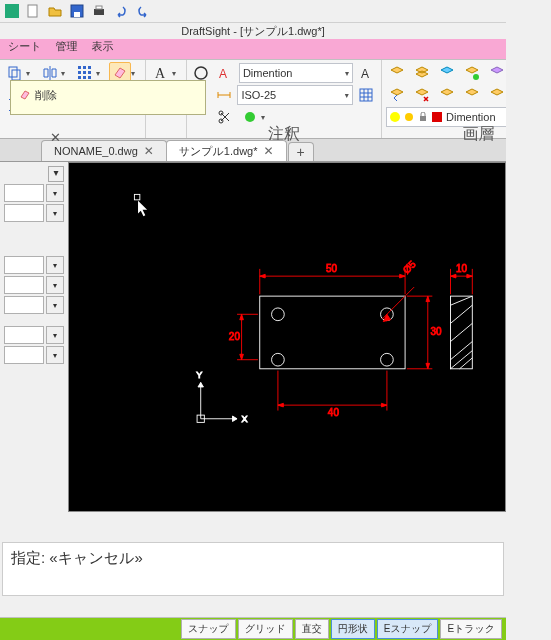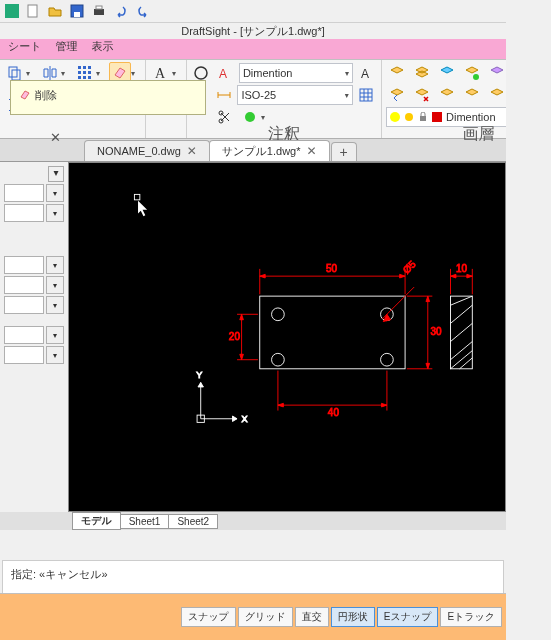--- a/index.html
+++ b/index.html
@@ -13,37 +13,37 @@
 .ribbon .panel{border-right:1px solid #d0d0d0;padding:2px 4px;display:flex;flex-direction:column;justify-content:space-between}
 .ribbon .panel-row{display:flex;align-items:center;gap:3px}
 .ribbon .panel-lbl{text-align:center;font-size:16px;color:#555;line-height:12px}
 .ico-btn{width:20px;height:20px;border:1px solid transparent;display:inline-flex;align-items:center;justify-content:center;border-radius:2px}
 .dd{width:10px;color:#555;font-size:8px;margin-left:-3px}
 .combo{height:18px;border:1px solid #c0c4cc;background:#fff;display:inline-flex;align-items:center;padding:0 3px;font-size:11px;gap:4px}
 .combo .arrow{font-size:8px;color:#555}
 svg{display:block}
 .tooltip{position:absolute;left:10px;top:80px;width:178px;background:#ffffe1;border:1px solid #b0b080;padding:6px 8px;z-index:50;font-size:11px;line-height:1.5}
 .tooltip .t-title{font-weight:normal;margin-bottom:4px;display:flex;align-items:center;gap:4px}
-.doc-tabs{height:22px;display:flex;align-items:flex-end;background:#ddd;border-bottom:1px solid #999;padding-left:84px}
+.doc-tabs{height:22px;display:flex;align-items:flex-end;background:#ddd;border-bottom:1px solid #999;padding-left:41px}
 .doc-tab{height:20px;padding:0 12px;border:1px solid #aaa;border-bottom:none;background:#eee;display:flex;align-items:center;gap:6px;margin-right:-1px;font-size:11px;border-radius:4px 4px 0 0}
 .doc-tab.active{background:#fff}
 .doc-tab .x{color:#666;font-size:12px}
 .add-tab{width:24px;height:18px;border:1px solid #aaa;border-bottom:none;background:#eee;display:flex;align-items:center;justify-content:center;font-size:14px;color:#555;margin-left:2px;border-radius:4px 4px 0 0}
 .workarea{display:flex;height:350px}
 .side{width:60px;background:#f0f0f0;display:flex;flex-direction:column;gap:2px;padding:4px}
 .side-row{display:flex;gap:2px}
 .side-combo{flex:1;height:16px;border:1px solid #b0b0b0;background:#fff}
 .side-dd{width:16px;height:16px;border:1px solid #b0b0b0;background:#f0f0f0;display:flex;align-items:center;justify-content:center;font-size:8px}
 .canvas-wrap{flex:1;position:relative;border:1px solid #888}
 .canvas{width:100%;height:100%;background:#000}
 .model-tabs{height:18px;display:flex;align-items:center;padding-left:72px;background:#e0e0e0}
 .model-tab{padding:1px 8px;border:1px solid #999;background:#fff;font-size:10px;margin-right:-1px}
 .model-tab.active{background:#fff;font-weight:bold}
-.cmdline{padding:6px 8px;font-size:11px;background:#fff;border:1px solid #ccc;margin:30px 2px 2px 2px;height:40px}
-.statusbar{position:absolute;bottom:0;left:0;right:0;height:22px;display:flex;justify-content:flex-end;align-items:center;gap:2px;padding:12px 4px;background:#fdba74;border-top:1px solid #c0c0c0}
+.cmdline{padding:6px 8px;font-size:15px;background:#fff;border:1px solid #ccc;margin:30px 2px 2px 2px;height:40px}
+.statusbar{position:absolute;bottom:0;left:0;right:0;height:22px;display:flex;justify-content:flex-end;align-items:center;gap:2px;padding:0 4px;background:#84cc16;border-top:1px solid #c0c0c0}
 .status-btn{padding:2px 6px;border:1px solid #b0b0b0;background:#f8f8f8;font-size:10px}
 .status-btn.on{border-color:#4a90d9;background:#d8e8f8}
 .layer-sw{width:10px;height:10px;display:inline-block}
 .close-x{position:absolute;left:50px;top:130px;font-size:13px;color:#555}
 </style>
 </head>
 <body>
 
 <div class="app">
 
@@ -433,25 +433,20 @@
    </g>
 
    <g fill="#fff">
             <path d="M76 25l0 14 3-3 3 6 2-1-3-6 5 0z"></path>
             <rect x="72" y="18" width="6" height="6" fill="none" stroke="#fff"></rect>
           </g>
   </svg>
  </div>
 </div>
 
-<div class="model-tabs">
- <div class="model-tab active">モデル</div>
- <div class="model-tab">Sheet1</div>
- <div class="model-tab">Sheet2</div>
-</div>
 
 <div class="cmdline">指定: «キャンセル»</div>
 
 <div class="statusbar">
  <div class="status-btn">スナップ</div>
  <div class="status-btn">グリッド</div>
  <div class="status-btn">直交</div>
  <div class="status-btn on">円形状</div>
  <div class="status-btn on">Eスナップ</div>
  <div class="status-btn">Eトラック</div>

